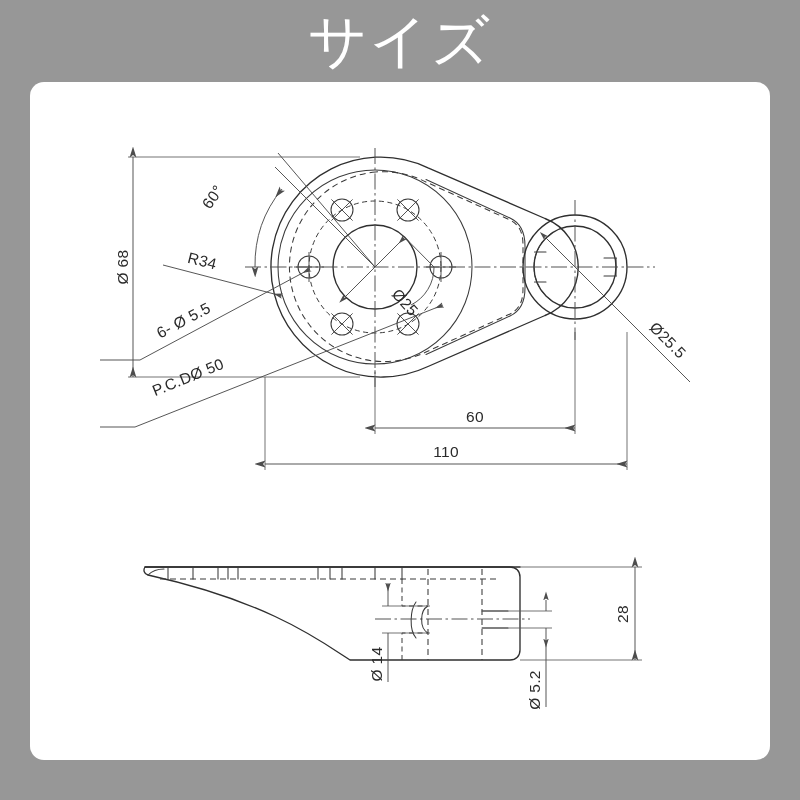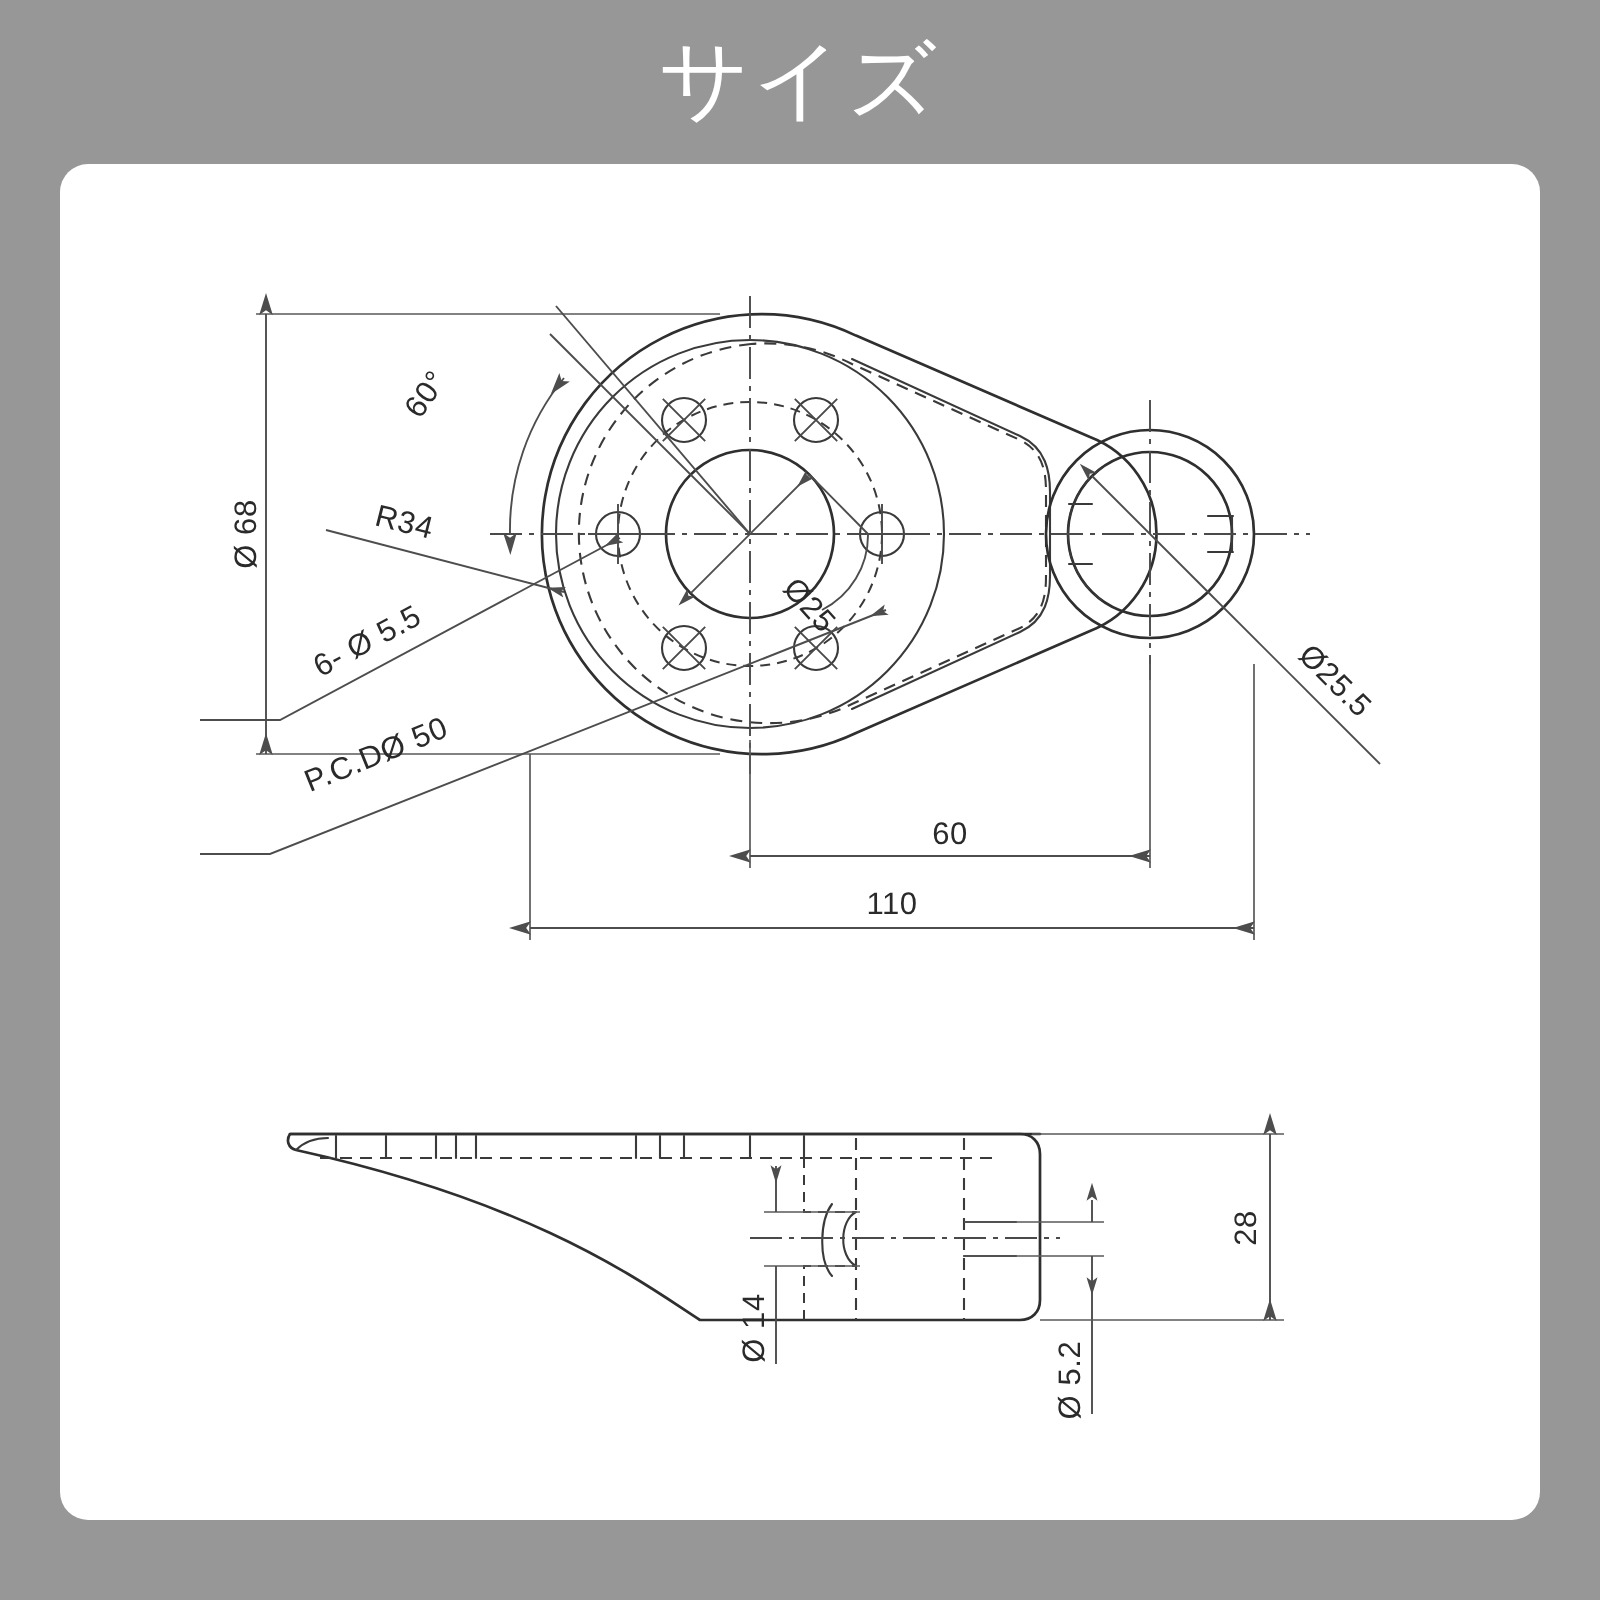--- a/index.html
+++ b/index.html
@@ -10,21 +10,21 @@
     overflow:hidden;
   }
   #root{position:relative;width:800px;height:800px;}
 
   .title-bar{
     position:absolute;left:0;top:0;width:800px;height:82px;
     display:flex;align-items:center;justify-content:center;
   }
   .title-text{
     color:#ffffff;
-    font-size:44px;
+    font-size:58px;
     letter-spacing:2px;
     line-height:1;
     font-weight:400;
     user-select:none;
   }
 
   .card{
     position:absolute;left:30px;top:82px;
     width:740px;height:678px;
     background:#ffffff;

